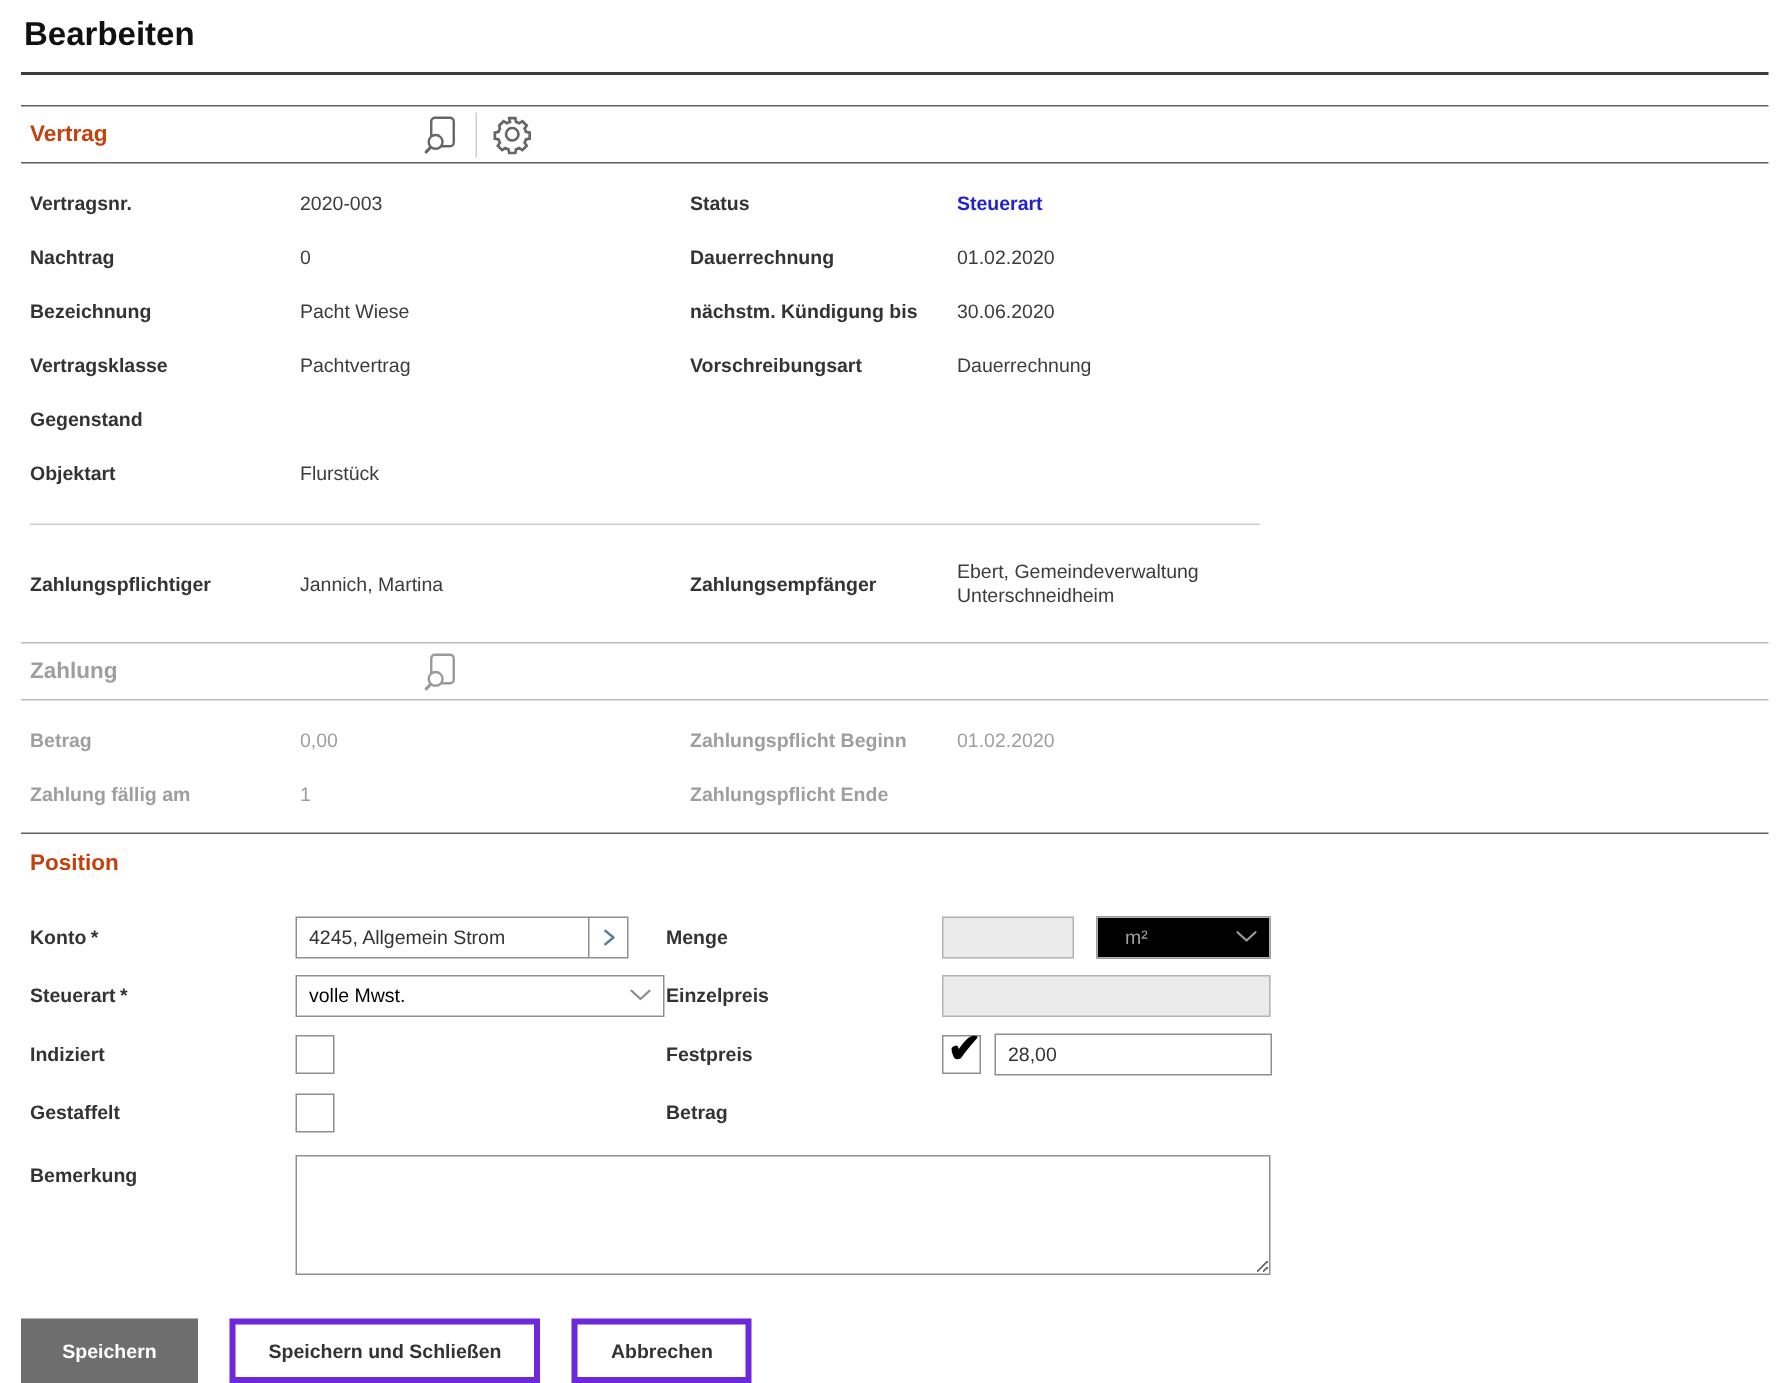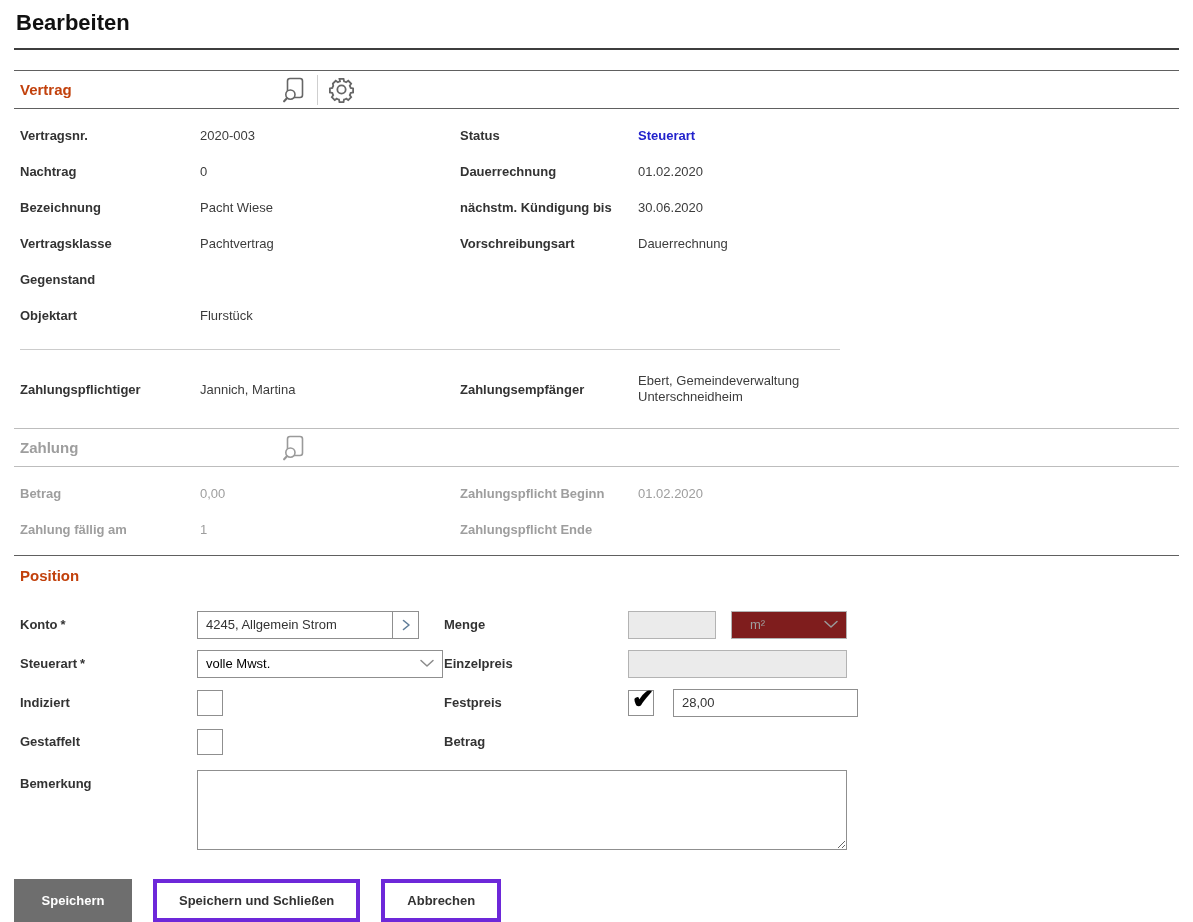--- a/index.html
+++ b/index.html
@@ -97,31 +97,31 @@
     display: flex; align-items: center; justify-content: center;
     cursor: pointer; background: #fff;
   }
 
   .select {
     width: 246px; height: 28px;
     border: 1px solid #8f8f8f; background: #fff;
     display: flex; align-items: center; justify-content: space-between;
     padding: 0 7px 0 8px; cursor: pointer; color: #000000;
   }
-  .select--disabled { background: #7f1d1d; border-color: #b3b3b3; color: #9e9e9e; cursor: default; padding-left: 18px; }
+  .select--disabled { background: #000000; border-color: #b3b3b3; color: #9e9e9e; cursor: default; padding-left: 18px; }
   .select--unit { width: 116px; }
 
   .tinput {
     height: 28px; border: 1px solid #8f8f8f; background: #fff;
     padding: 0 8px; font-size: 13px; font-family: inherit; color: #333; outline: none;
   }
   .tinput--disabled { background: #ebebeb; border-color: #b3b3b3; }
   .w-menge { width: 88px; margin-right: 15px; }
   .w-einzel { width: 219px; }
-  .w-fest { width: 185px; margin-left: 19px; }
+  .w-fest { width: 185px; margin-left: 9px; }
 
   .checkbox {
     width: 26px; height: 26px;
     border: 1px solid #8f8f8f; background: #fff;
     display: flex; align-items: center; justify-content: center;
     cursor: pointer; overflow: visible;
   }
   .checkbox .mark {
     font-size: 27px; line-height: 1; font-weight: bold; color: #000;
     margin-top: -6px; margin-right: -4px;

